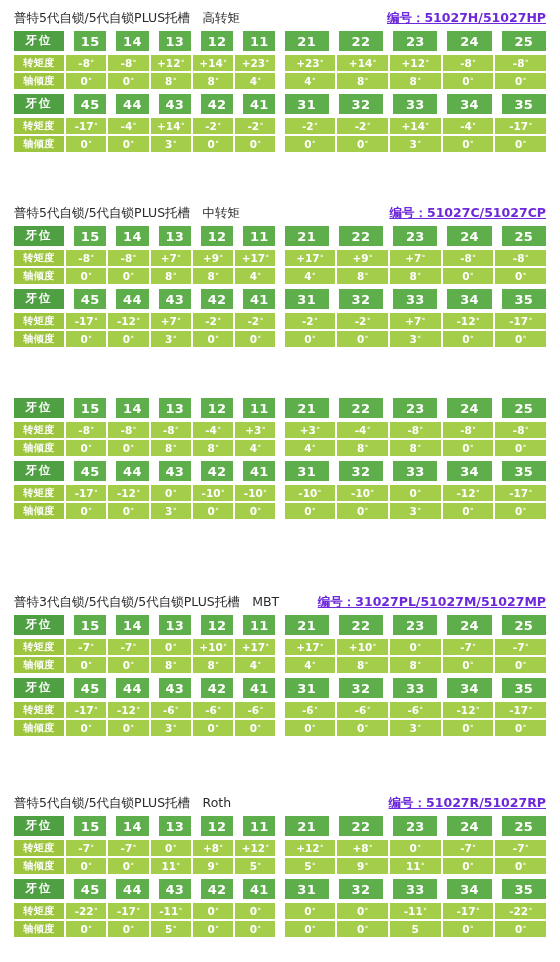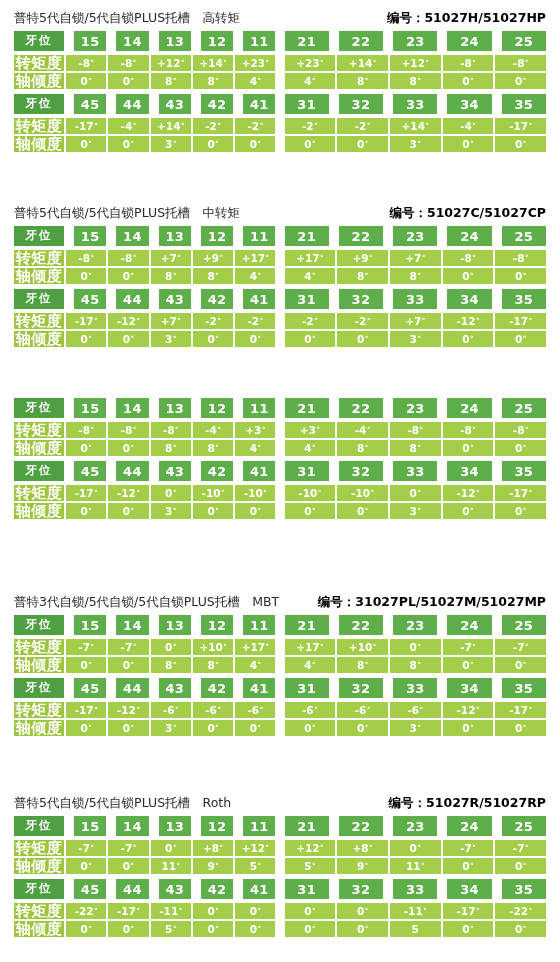--- a/index.html
+++ b/index.html
@@ -28,23 +28,24 @@
     font-weight:400;
     color:#2a2a2a;
     letter-spacing:0px;
     white-space:nowrap;
     line-height:20px;
   }
   .block-code{
     position:absolute;right:0;top:0;
     font-size:12.5px;
     font-weight:700;
-    color:#000000;
+    color:#6d28d9;
     white-space:nowrap;
     line-height:20px;
+    text-decoration:underline;
   }
 
   
   .quad{
     margin:0 14px;
   }
   .quad + .quad{ margin-top:5px; }
 
   .halves{
     display:flex;
@@ -94,21 +95,21 @@
     color:#ffffff;
     display:flex;
     align-items:center;
     justify-content:center;
     font-size:10.5px;
     font-weight:600;
     line-height:1;
   }
   .drow .label{
     background:#9ec53f;
-    font-size:15px;
+    font-size:10px;
     font-weight:700;
     letter-spacing:0.5px;
     color:#ffffff;
   }
 
   
   .lcol{ flex:0 0 50px; }
   .dcol{ flex:1 1 0; min-width:0; }
   
 

